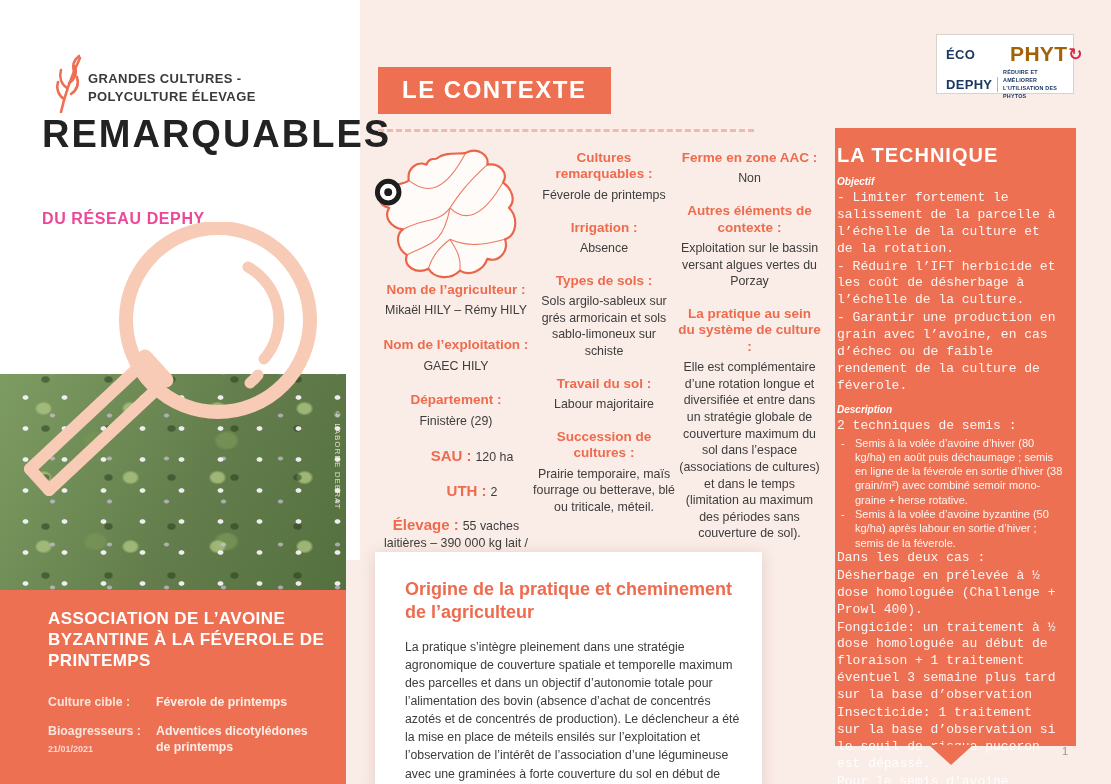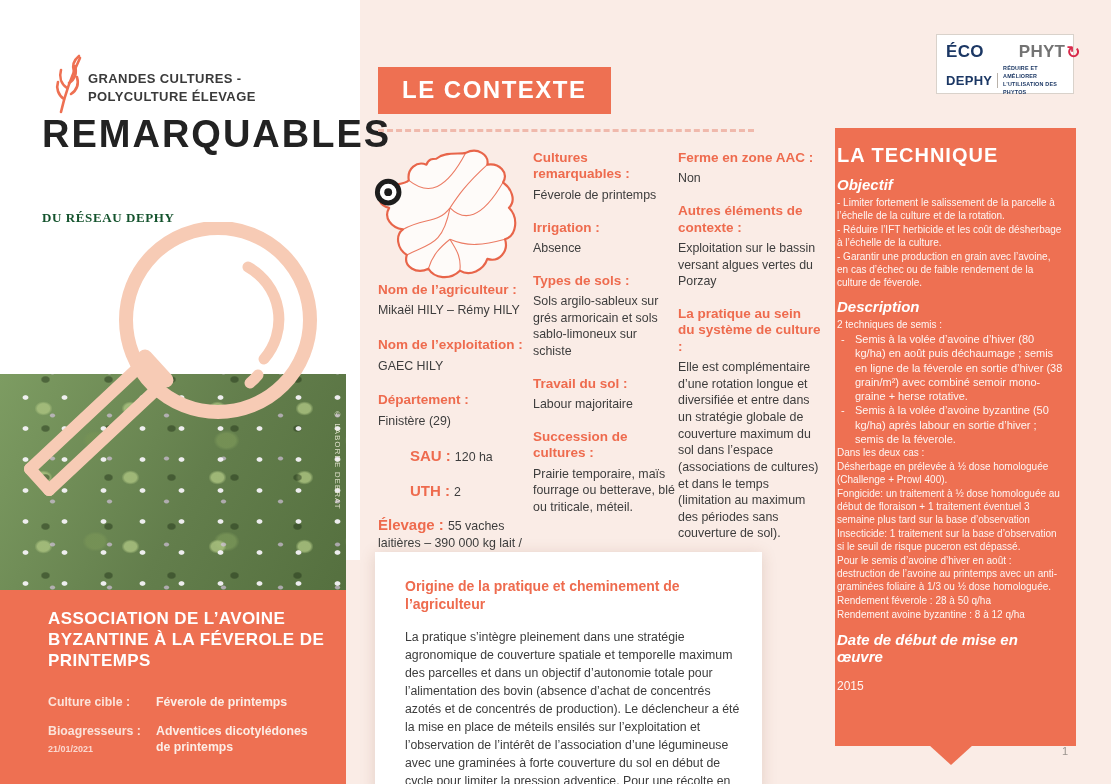--- a/index.html
+++ b/index.html
@@ -5,21 +5,21 @@
   * { margin:0; padding:0; box-sizing:border-box; }
   body { background:#ffffff; font-family:"Liberation Sans","DejaVu Sans",sans-serif; }
   .page { position:relative; width:1111px; height:784px; background:#FAECE6; overflow:hidden; }
 
   
   .left-panel { position:absolute; left:0; top:0; width:360px; height:560px; background:#ffffff; }
   .brand-row { position:absolute; left:48px; top:52px; width:300px; }
   .wheat-svg { position:absolute; left:0; top:0; }
   .brand-sector { position:absolute; left:40px; top:18px; font-size:13px; font-weight:700; color:#3A3A3A; letter-spacing:.4px; line-height:1.4; }
   .brand-title { position:absolute; left:42px; top:112px; color:#222222; font-weight:800; font-size:38px; line-height:45px; letter-spacing:2px; }
-  .brand-subtitle { position:absolute; left:42px; top:210px; color:#14532d; font-weight:800; font-size:13px; letter-spacing:.6px;font-family:Liberation Serif, serif; }
+  .brand-subtitle { position:absolute; left:42px; top:210px; color:#ec4899; font-weight:800; font-size:16px; letter-spacing:.6px; }
   .magnifier-svg { position:absolute; left:18px; top:222px; z-index:3; }
   .photo { position:absolute; left:0; top:374px; width:346px; height:216px; z-index:2;
     background-color:#6b8a55;
     background-image:
       radial-gradient(rgba(250,247,253,.92) 2.3px, rgba(250,247,253,0) 3.4px),
       radial-gradient(rgba(216,196,228,.65) 2px, rgba(216,196,228,0) 3.2px),
       radial-gradient(rgba(36,54,26,.5) 3.4px, rgba(36,54,26,0) 5px),
       radial-gradient(rgba(168,192,126,.85) 6px, rgba(168,192,126,0) 9px),
       radial-gradient(rgba(118,146,86,.9) 9px, rgba(118,146,86,0) 13px),
       linear-gradient(118deg,#7d9c62 0%, #637e4c 55%, #55703f 100%);
@@ -31,53 +31,53 @@
   .practice-fields { margin-top:24px; }
   .practice-row { display:flex; margin-bottom:13px; }
   .practice-label { flex:0 0 108px; color:#FBE3DA; font-weight:700; font-size:12.3px; }
   .practice-value { flex:1; color:#FCEDE6; font-weight:700; font-size:12.3px; line-height:1.3; }
   .practice-date { position:absolute; left:48px; bottom:30px; font-size:9px; color:rgba(255,255,255,.72); font-weight:700; }
 
   
   .contexte-badge { position:absolute; left:378px; top:67px; background:#EE7052; color:#ffffff; font-weight:800; font-size:24px; letter-spacing:1.5px; padding:9px 24px 10px 24px; z-index:2; }
   .dashed-sep { position:absolute; left:378px; top:129px; width:376px; border-top:3px dashed #F0B9AC; }
   .map-wrap { position:absolute; left:372px; top:145px; width:160px; height:162px; }
-  .col { position:absolute; }
+  .col { position:absolute;text-align:center; }
   .col-a { left:378px; top:282px; width:156px; }
   .col-b { left:533px; top:150px; width:142px; }
   .col-c { left:678px; top:150px; width:143px; }
   .field { margin-bottom:16px; }
   .col-a .field { margin-bottom:18px; }
   .field-label { color:#EE6B4E; font-weight:800; font-size:13.5px; line-height:1.22; margin-bottom:4px; }
   .field-label.lg { font-size:15px; display:inline; margin-right:4px; }
   .field-value { color:#3D3D3D; font-size:12.4px; line-height:1.34; }
   .field-inline { margin-bottom:16px;margin-left:32px; }
 
   .origine-card { position:absolute; left:375px; top:552px; width:387px; height:240px; background:#ffffff; box-shadow:0 2px 14px rgba(120,70,50,.18); z-index:3; padding:26px 28px 0 30px; }
-  .origine-heading { color:#EE6B4E; font-weight:800; font-size:14px; line-height:1.28; width:330px; }
+  .origine-heading { color:#EE6B4E; font-weight:800; font-size:18px; line-height:1.28; width:330px; }
   .origine-body { margin-top:14px; color:#3C3C3C; font-size:12.3px; line-height:1.47; width:336px; }
 
   
   .tech-panel { position:absolute; left:835px; top:128px; width:241px; height:618px; background:#EE7052; padding:16px 13px 10px 2px; z-index:2; }
   .tech-arrow { position:absolute; left:929px; top:745px; width:0; height:0; border-left:22px solid transparent; border-right:22px solid transparent; border-top:20px solid #EE7052; z-index:2; }
   .tech-title { color:#ffffff; font-weight:800; font-size:20px; letter-spacing:1px; }
-  .tech-sub { color:#ffffff; font-weight:800; font-style:italic; font-size:15px; margin:9px 0 3px 0; }
-  .tech-p { color:rgba(255,255,255,.93); font-size:10px; line-height:1.3; margin-bottom:1px; }
+  .tech-sub { color:#ffffff; font-weight:800; font-style:italic; font-size:10px; margin:9px 0 3px 0; }
+  .tech-p { color:rgba(255,255,255,.93); font-size:13px; line-height:1.3; margin-bottom:1px;font-family:Liberation Mono, monospace; }
   .tk-bullet { display:flex; color:rgba(255,255,255,.93); font-size:11px; line-height:1.3; padding-left:4px; }
   .tk-dash { flex:0 0 14px; }
   .tk-bullet-text { flex:1; }
   .tech-date-label { color:#ffffff; font-weight:800; font-style:italic; font-size:15px; margin-top:10px; }
   .tech-date-value { color:rgba(255,255,255,.93); font-size:12px; margin-top:14px; }
   .page-number { position:absolute; left:1062px; top:745px; color:#9a938e; font-size:11px; }
 
   
   .logo-box { position:absolute; left:936px; top:34px; width:138px; height:60px; background:#ffffff; border:1px solid #d9d2cb; padding:7px 9px 5px 9px; z-index:2; }
   .logo-row1 { display:flex; align-items:center; }
-  .logo-eco { color:#1B3764; font-weight:800; font-size:17px; letter-spacing:.3px; }
-  .logo-phyt { color:#737373; font-weight:800; font-size:17px; letter-spacing:.3px;padding-left:35px; }
+  .logo-eco { color:#1B3764; font-weight:800; font-size:13px; letter-spacing:.3px; }
+  .logo-phyt { color:#a16207; font-weight:800; font-size:21px; letter-spacing:.3px;padding-left:35px; }
   .logo-arrow { color:#D8294A; font-weight:800; font-size:17px; margin-left:1px; line-height:1; }
   .logo-row2 { display:flex; align-items:center; margin-top:2px; }
   .logo-dephy { color:#1B3764; font-weight:800; font-size:13px; letter-spacing:.3px; }
   .logo-div { width:1px; height:15px; background:#b9b2aa; margin:0 5px; }
   .logo-tag { color:#1B3764; font-size:5.4px; font-weight:700; line-height:1.5; letter-spacing:.2px; }
 </style>
 </head>
 <body>
 
 <div class="page">

